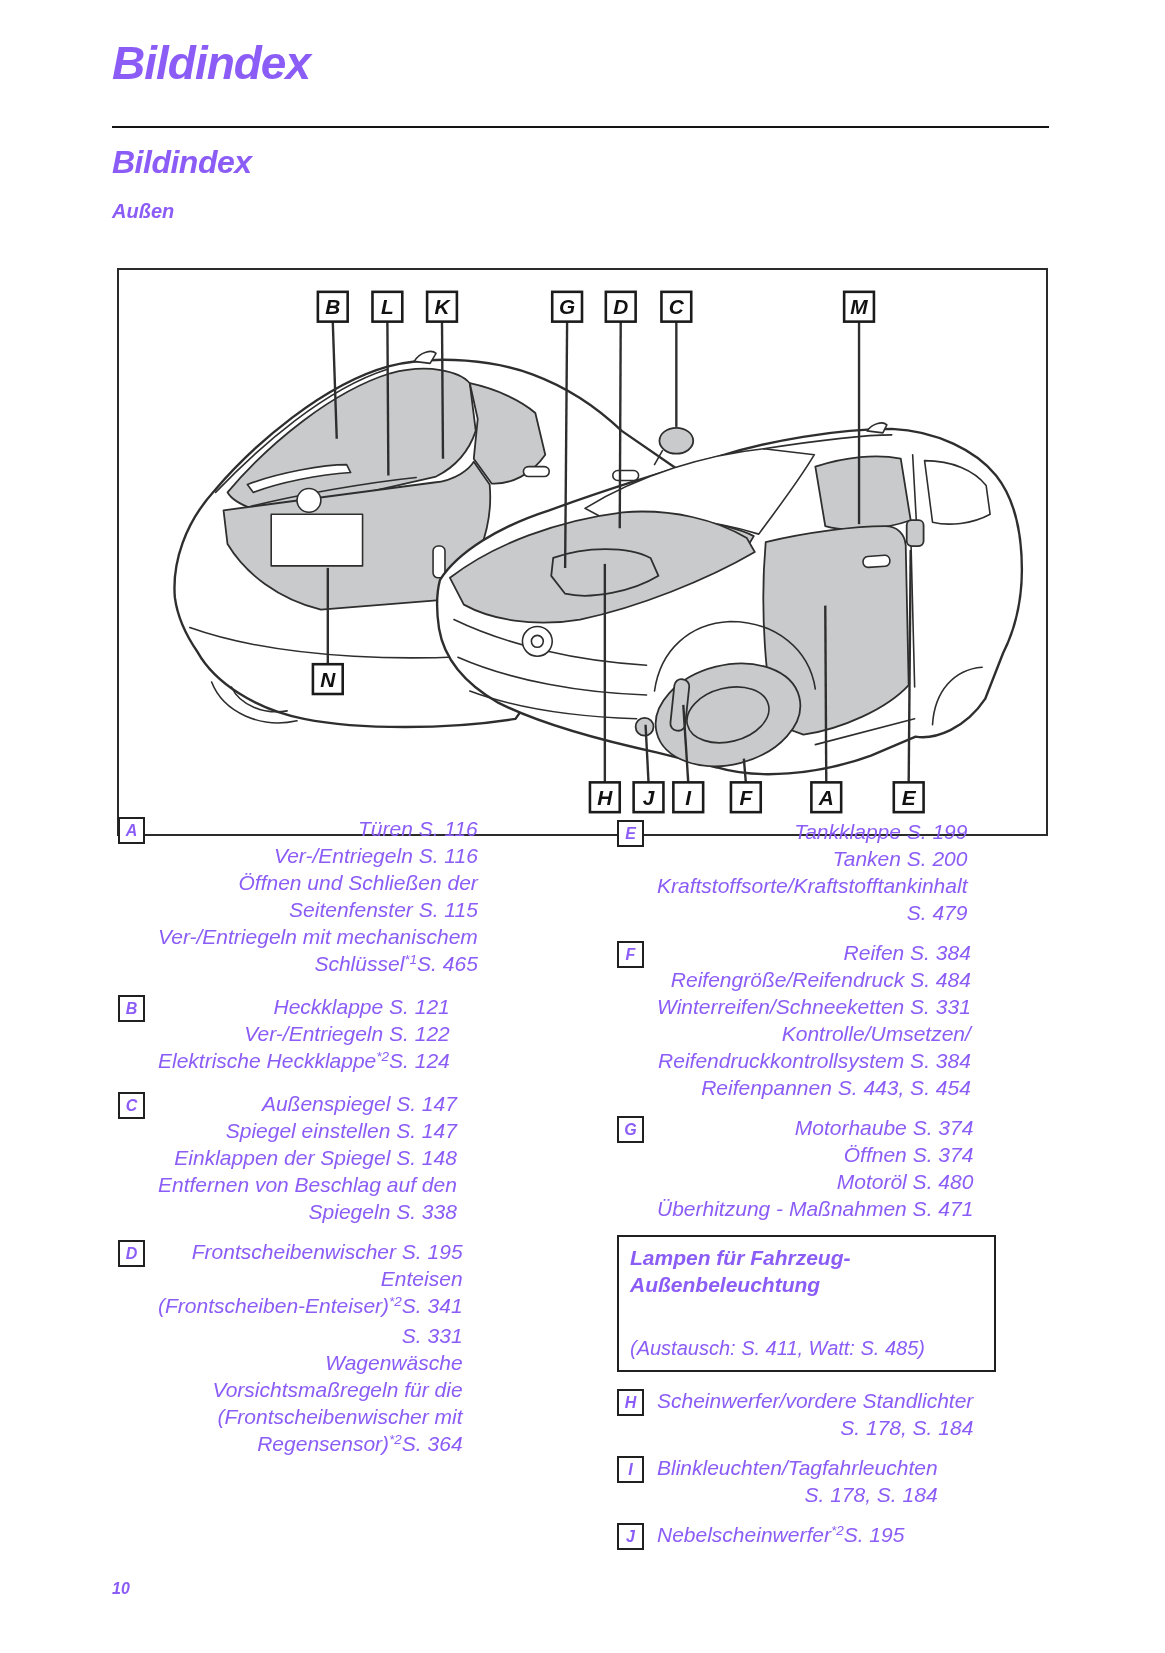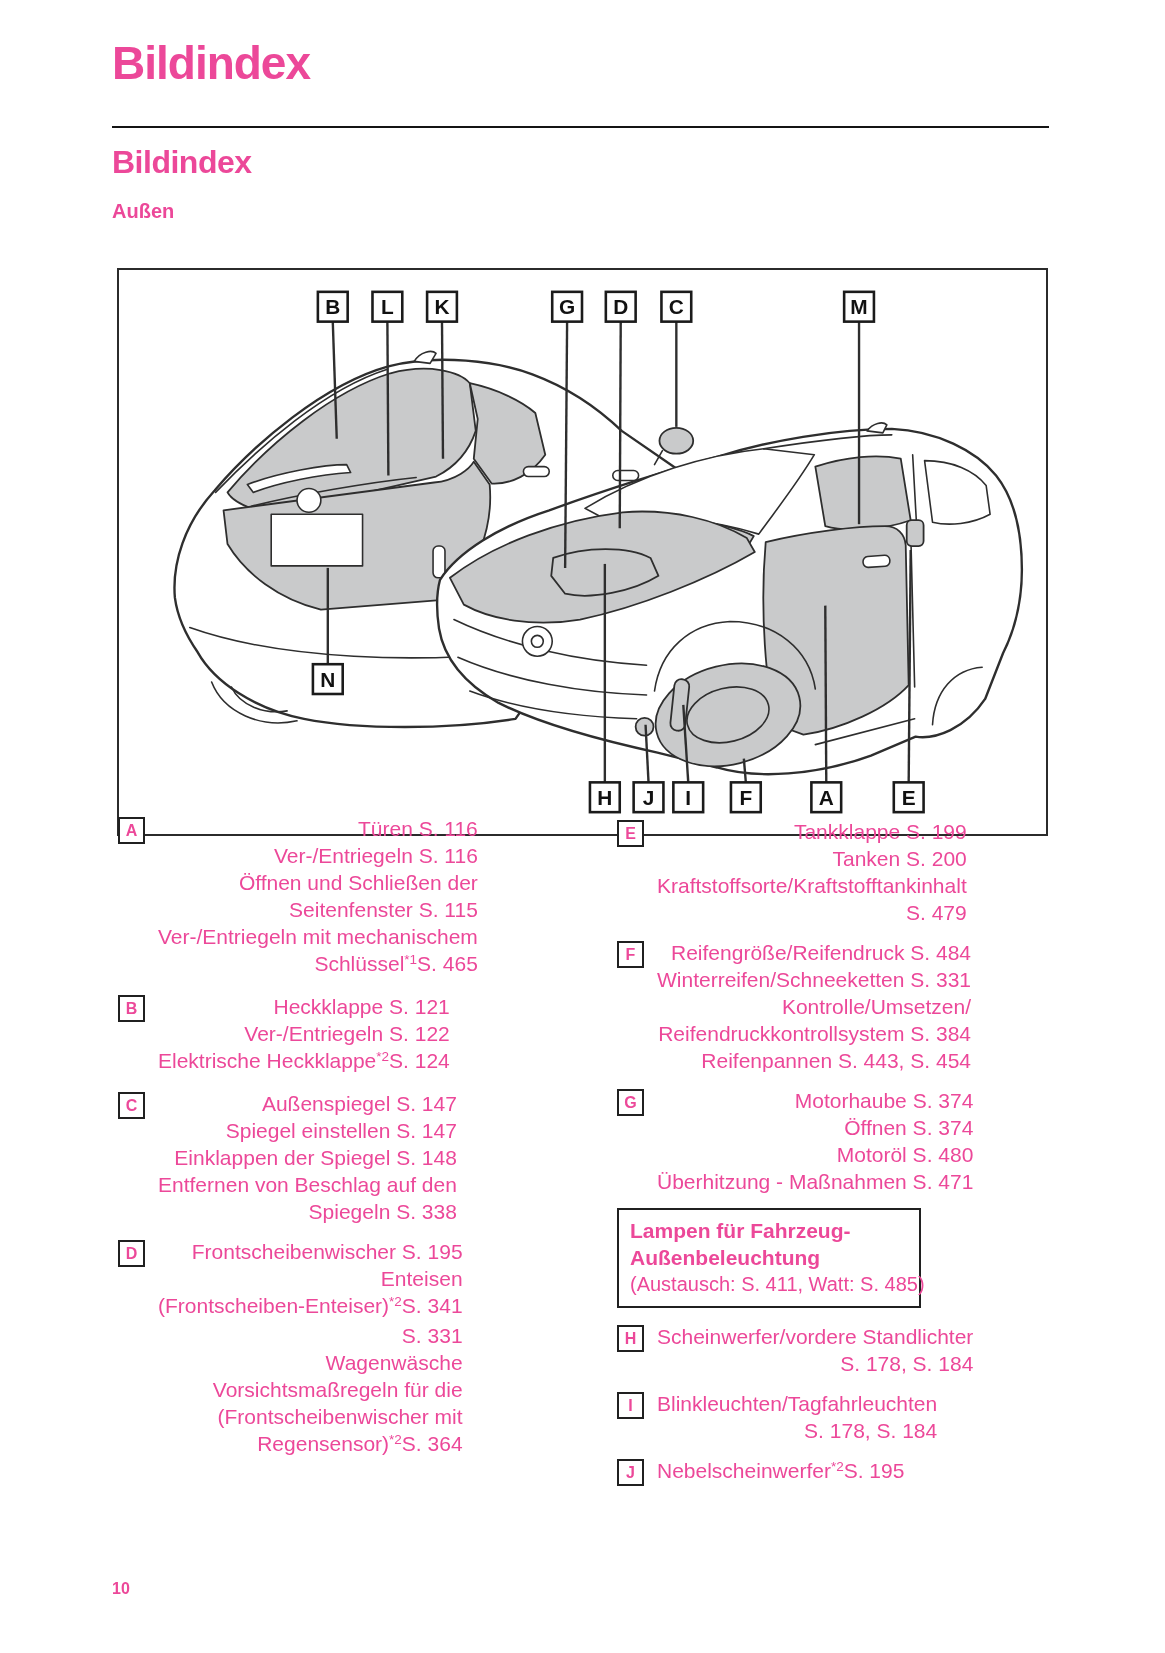--- a/index.html
+++ b/index.html
@@ -2,22 +2,23 @@
 <html style="--shade: #c9cacb; --line: #2e2e2e;"><head>
 <meta charset="utf-8">
 <style>
   :root{
     --shade:#c9cacb;
     --line:#2e2e2e;
   }
   html,body{margin:0;padding:0;background:#e8e8e8;}
   .page{
     position:relative;width:1165px;height:1653px;background:#ffffff;
-    font-family:"Liberation Sans", sans-serif;color:#ec4899;overflow:hidden;
+    font-family:"Liberation Sans", sans-serif;color:#8b5cf6;overflow:hidden;
     margin:0 auto;
+    font-style:italic;
   }
   .h1{position:absolute;left:112px;top:36px;font-size:46px;font-weight:800;letter-spacing:-1px;}
   .rule{position:absolute;left:112px;top:126px;width:937px;height:2px;background:#141414;}
   .h2{position:absolute;left:112px;top:144px;font-size:32px;font-weight:800;letter-spacing:-0.5px;}
   .h3{position:absolute;left:112px;top:200px;font-size:20px;font-weight:700;}
   .frame{
     position:absolute;left:117px;top:268px;width:931px;height:568px;
     border:2px solid #2b2b2b;box-sizing:border-box;background:#fff;
   }
   .frame svg{position:absolute;left:0;top:0;width:100%;height:100%;}
@@ -30,25 +31,25 @@
   .letter-box{
     width:27px;height:27px;box-sizing:border-box;border:2px solid #202020;
     font-weight:700;font-size:16px;line-height:23px;text-align:center;
     flex:none;margin-top:2px;background:#fff;
   }
   .entry-lines{margin-left:13px;font-size:21px;line-height:27px;white-space:nowrap;}
   .entry-line{white-space:nowrap;text-align:right;}
   .sup{font-size:13.5px;position:relative;top:-7px;}
 
   .note-box{
-    box-sizing:border-box;border:2px solid #202020;width:304px;
+    box-sizing:border-box;border:2px solid #202020;width:379px;
     padding:7px 11px 9px 11px;margin:2px 0 15px 0;background:#fff;
   }
   .note-title{font-size:21px;font-weight:700;line-height:27px;white-space:nowrap;}
-  .note-sub{font-size:20px;line-height:26px;white-space:nowrap;}
+  .note-sub{font-size:20px;line-height:26px;white-space:nowrap;margin-top:37px;}
 
   .page-num{position:absolute;left:112px;top:1580px;font-size:16px;font-weight:700;}
   .thin{fill:none;stroke:var(--line);stroke-width:1.6;stroke-linecap:round;stroke-linejoin:round;}
   .body{fill:#ffffff;stroke:var(--line);stroke-width:2.4;stroke-linejoin:round;}
   .shade{fill:var(--shade);stroke:var(--line);stroke-width:1.8;stroke-linejoin:round;}
   .white{fill:#ffffff;stroke:var(--line);stroke-width:1.6;stroke-linejoin:round;}
   .co-line{stroke:var(--line);stroke-width:2.4;}
   .co-rect{fill:#ffffff;stroke:#1b1b1b;stroke-width:2.6;}
   .co-text{font-family:"Liberation Sans",sans-serif;font-size:21px;font-weight:700;fill:#111;}
 </style>
@@ -244,20 +245,21 @@
         <div class="entry-lines">
           <div class="entry-line">Tankklappe S. 199</div>
           <div class="entry-line">Tanken S. 200</div>
           <div class="entry-line">Kraftstoffsorte/Kraftstofftankinhalt</div>
           <div class="entry-line">S. 479</div>
         </div>
       </div>
       <div class="entry">
         <div class="letter-box">F</div>
         <div class="entry-lines">
+          <div class="entry-line">Reifen S. 384</div>
           <div class="entry-line">Reifengröße/Reifendruck S. 484</div>
           <div class="entry-line">Winterreifen/Schneeketten S. 331</div>
           <div class="entry-line">Kontrolle/Umsetzen/</div>
           <div class="entry-line">Reifendruckkontrollsystem S. 384</div>
           <div class="entry-line">Reifenpannen S. 443, S. 454</div>
         </div>
       </div>
       <div class="entry">
         <div class="letter-box">G</div>
         <div class="entry-lines">

